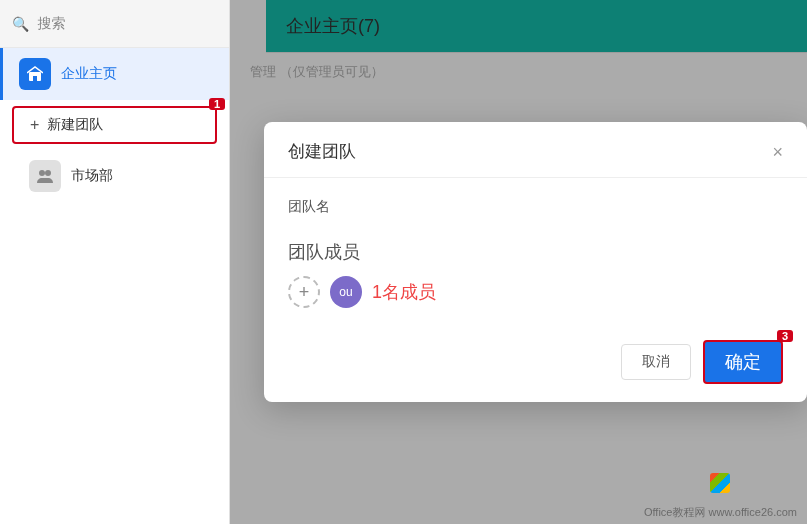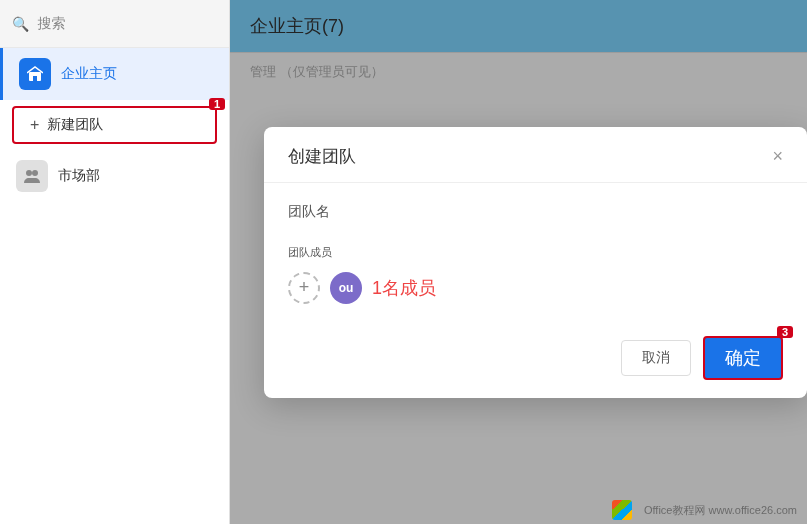--- a/index.html
+++ b/index.html
@@ -104,20 +104,21 @@
     .new-team-btn .btn-label {
       font-size: 14px;
       color: #333;
     }
 
     .sidebar-team-item {
       display: flex;
       align-items: center;
       padding: 10px 16px;
       cursor: pointer;
+      margin-left: 13px;
     }
 
     .team-icon {
       width: 32px;
       height: 32px;
       background: #e0e0e0;
       border-radius: 6px;
       display: flex;
       align-items: center;
       justify-content: center;
@@ -138,23 +139,24 @@
 
     
     .main-area {
       flex: 1;
       background: #f5f5f5;
       position: relative;
       height: 524px;
     }
 
     .main-header {
-      background: #7dd3fc;
+      background: #14b8a6;
       padding: 14px 20px;
       border-bottom: 1px solid #e0e0e0;
+      margin-left: 36px;
     }
 
     .main-title {
       font-size: 18px;
       color: #333;
       font-weight: 500;
     }
 
     .main-sub {
       font-size: 13px;
@@ -230,21 +232,21 @@
       width: 100%;
       border: none;
       outline: none;
       font-size: 15px;
       padding: 10px 12px;
       color: #333;
       border-radius: 4px;
     }
 
     .members-label {
-      font-size: 11px;
+      font-size: 18px;
       color: #555;
       margin-bottom: 12px;
     }
 
     .members-row {
       display: flex;
       align-items: center;
       gap: 10px;
     }
 
@@ -264,21 +266,21 @@
     .member-avatar {
       width: 32px;
       height: 32px;
       background: #7c6bc9;
       border-radius: 50%;
       display: flex;
       align-items: center;
       justify-content: center;
       color: white;
       font-size: 12px;
-      font-weight: bold;
+      font-weight: normal;
     }
 
     .member-count {
       font-size: 18px;
       color: #ef4444;
     }
 
     .dialog-footer {
       display: flex;
       justify-content: flex-end;
@@ -324,20 +326,21 @@
     .watermark {
       position: absolute;
       bottom: 4px;
       right: 10px;
       font-size: 11px;
       color: rgba(0,0,0,0.4);
       display: flex;
       align-items: center;
       gap: 12px;
       z-index: 20;
+      flex-direction: column;
     }
 
     .office-logo {
       width: 20px;
       height: 20px;
       background: linear-gradient(135deg, #f25022 25%, #7fba00 25% 50%, #00a4ef 50% 75%, #ffb900 75%);
       border-radius: 3px;
       display: inline-block;
     }
   </style>

